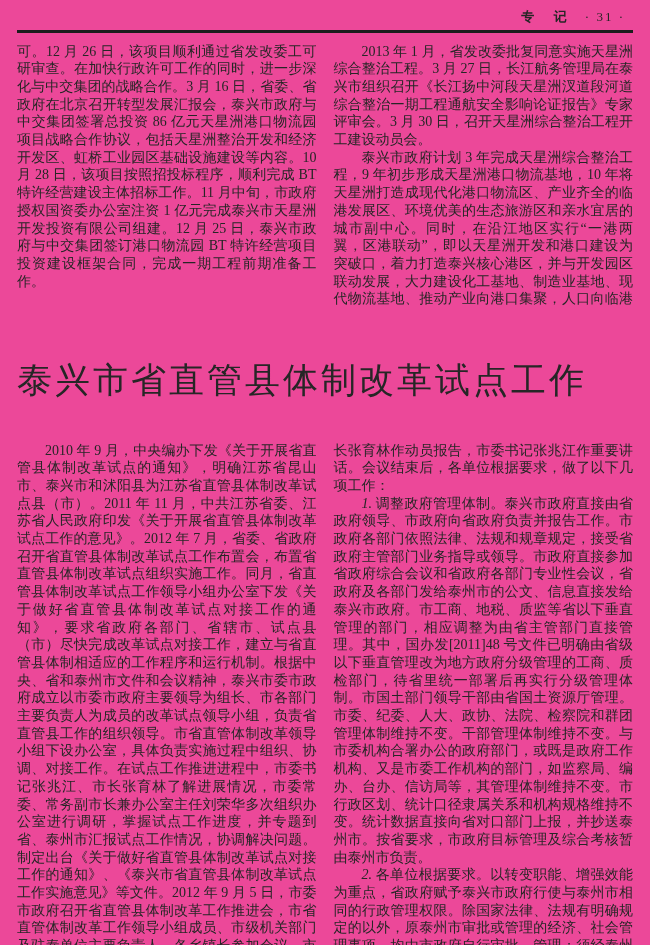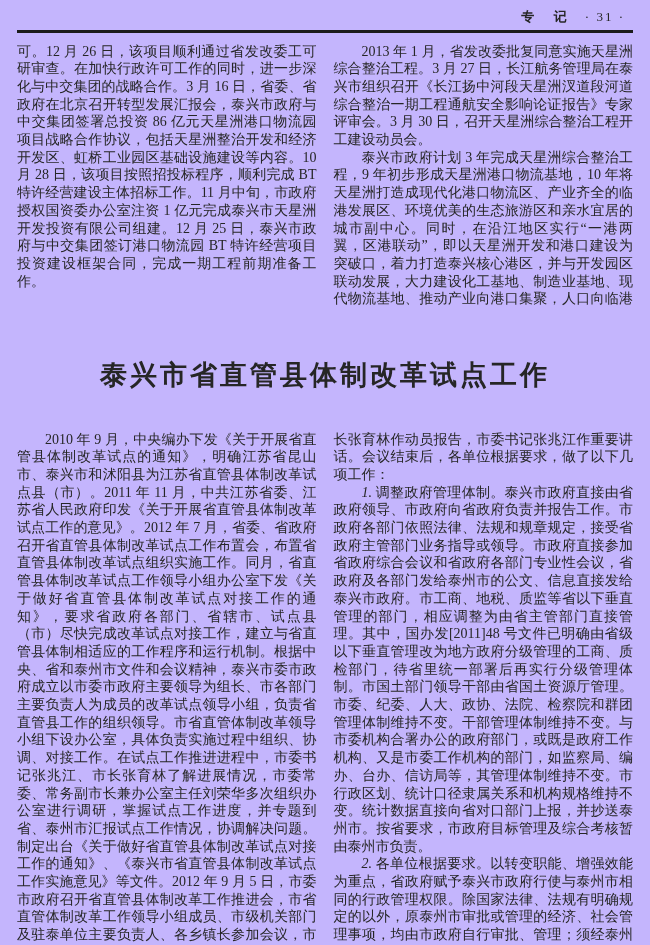--- a/index.html
+++ b/index.html
@@ -5,21 +5,21 @@
   html, body {
     margin: 0;
     padding: 0;
     background: #e8e6e2;
   }
   .page {
     position: relative;
     width: 650px;
     height: 945px;
     margin: 0 auto;
-    background: #c4b5fd;
+    background: #ec4899;
     color: #262626;
     font-family: "Liberation Serif", serif;
     overflow: hidden;
     box-sizing: border-box;
     padding: 6px 17px 0 17px;
   }
   
   .running-head {
     display: flex;
     justify-content: flex-end;
@@ -55,24 +55,24 @@
   }
   .top-article { height: 268px; }
   .main-article-body { height: 527px; }
   .para { margin: 0; text-indent: 2em; }
   .para.no-indent { text-indent: 0; }
   .kai { }
   .item-num { font-style: italic; }
   
   .article-title {
     font-family: "Liberation Sans", sans-serif;
-    font-weight: bold;
-    font-size: 27px;
+    font-weight: normal;
+    font-size: 35px;
     letter-spacing: 3px;
-    text-align: center;
+    text-align: left;
     margin: 46px 0 38px 0;
   }
 </style>
 </head>
 <body>
 
 <div class="page">
 
   <div class="running-head">
     <span class="section-label">专 记</span>

